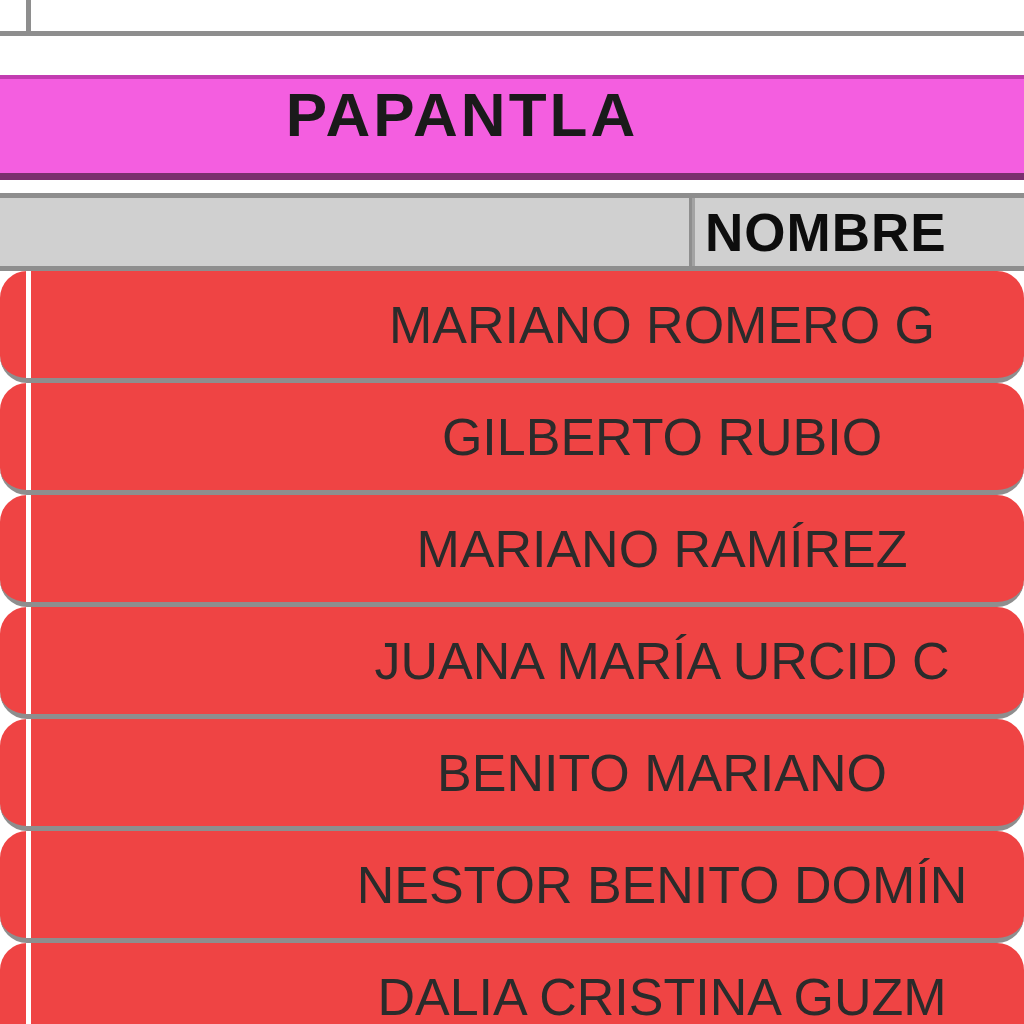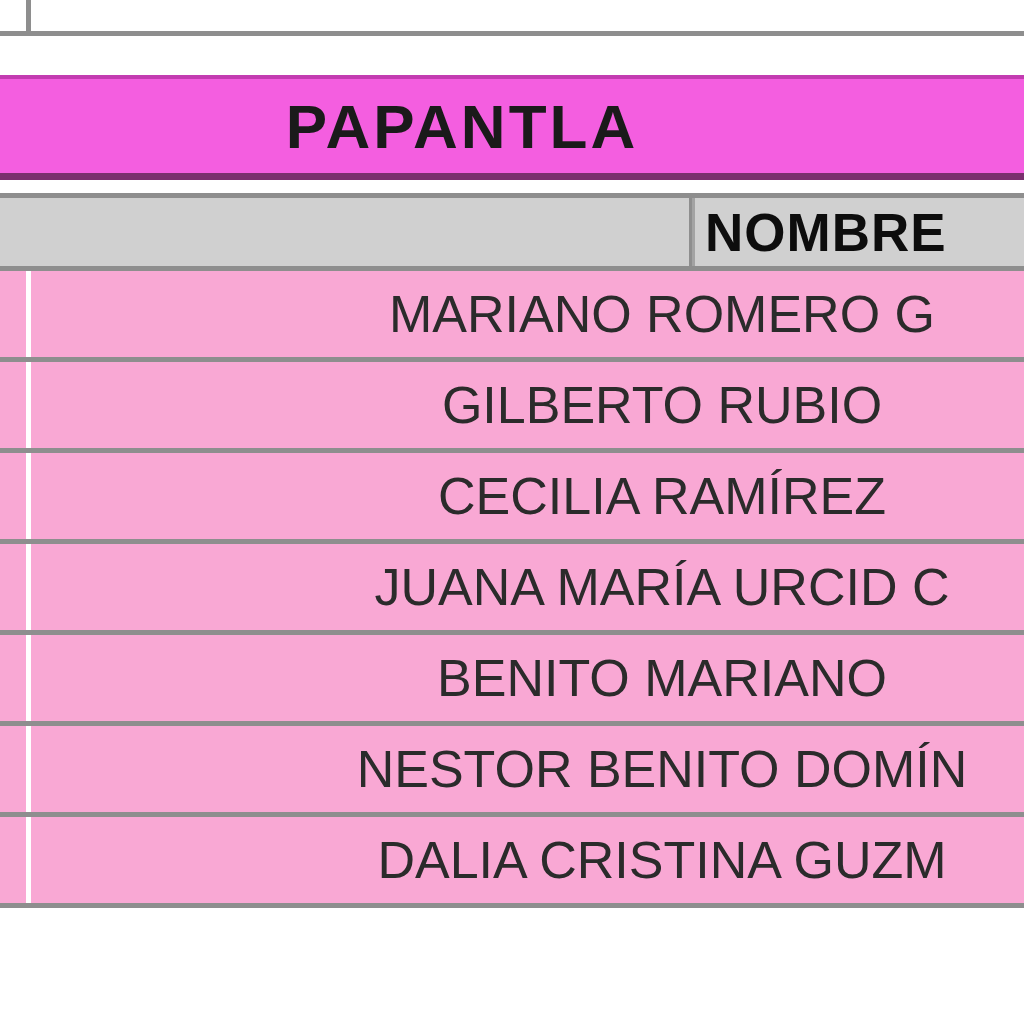--- a/index.html
+++ b/index.html
@@ -57,21 +57,20 @@
     position: absolute;
     left: 0;
     top: 75px;
     width: 1024px;
     height: 105px;
     background: #f45ee0;
     border-top: 4px solid #c33cb1;
     border-bottom: 7px solid #7a2f6e;
     box-sizing: border-box;
     display: flex;
-    align-items: center;
     justify-content: center;
   }
   .title-banner .title-text {
     font-size: 62px;
     font-weight: bold;
     letter-spacing: 3px;
     color: #1a1a1a;
     transform: translateX(-50px);
     white-space: nowrap;
   }
@@ -122,24 +121,25 @@
   
   .rows {
     position: absolute;
     left: 0;
     top: 271px;
     width: 1024px;
   }
   .data-row {
     position: relative;
     width: 1024px;
-    height: 91px;
-    background: #f9a8d4;
+    height: 112px;
+    background: #ef4444;
     border-bottom: 5px solid #8e8e8e;
     box-sizing: border-box;
+    border-radius: 27px;
   }
   .data-row .row-divider {
     position: absolute;
     left: 26px;
     top: 0;
     width: 5px;
     height: 100%;
     background: #ffffff;
   }
   .data-row .name-cell {
@@ -198,21 +198,21 @@
     <div class="data-row">
       <div class="row-divider"></div>
       <div class="name-cell">
         <span class="blur-soft">GILBERTO RUBIO</span>
       </div>
     </div>
 
     <div class="data-row">
       <div class="row-divider"></div>
       <div class="name-cell">
-        <span class="blur-soft">CECILIA RAMÍREZ</span>
+        <span class="blur-soft">MARIANO RAMÍREZ</span>
       </div>
     </div>
 
     <div class="data-row">
       <div class="row-divider"></div>
       <div class="name-cell">
         <span class="blur-soft">JUANA MARÍA URCID C</span>
       </div>
     </div>
 

